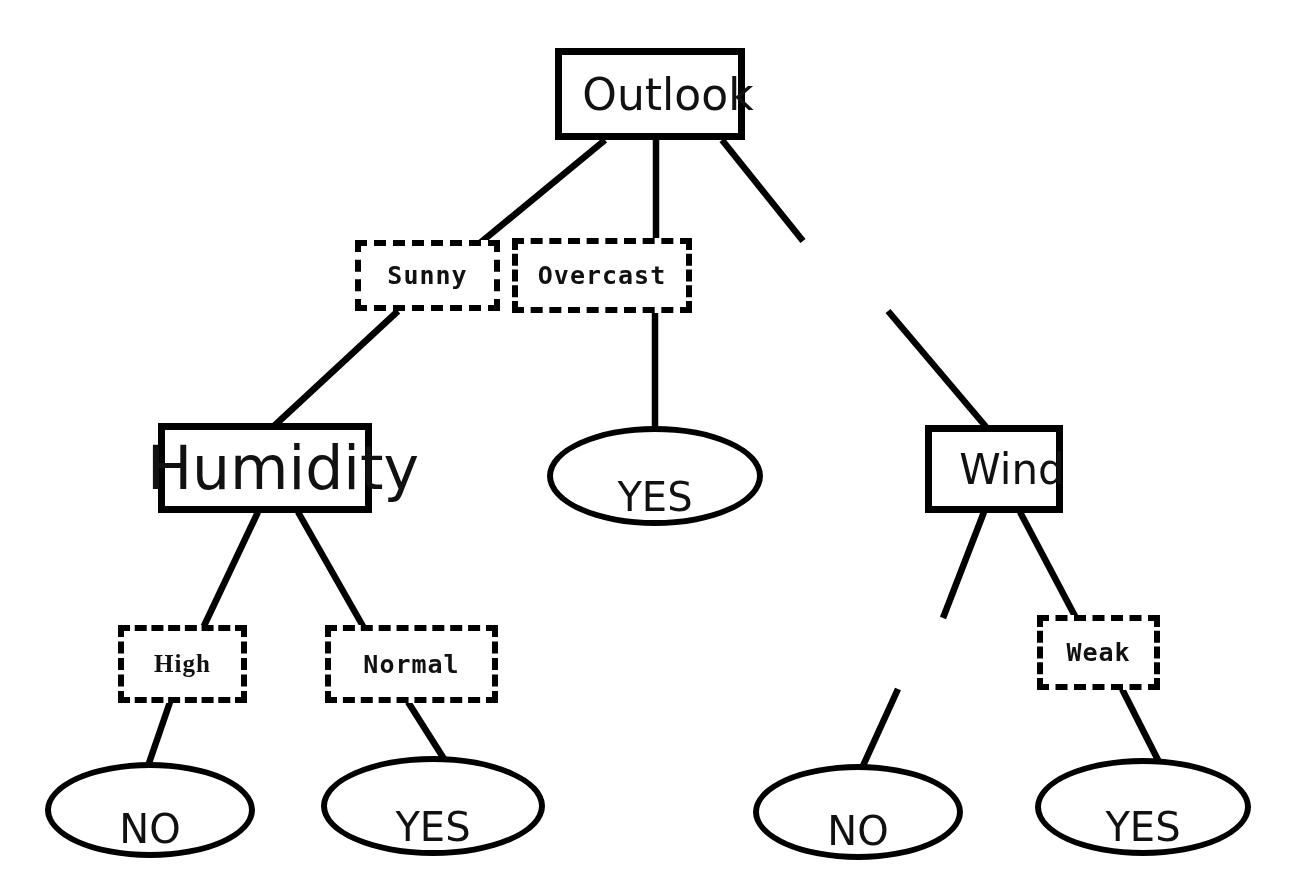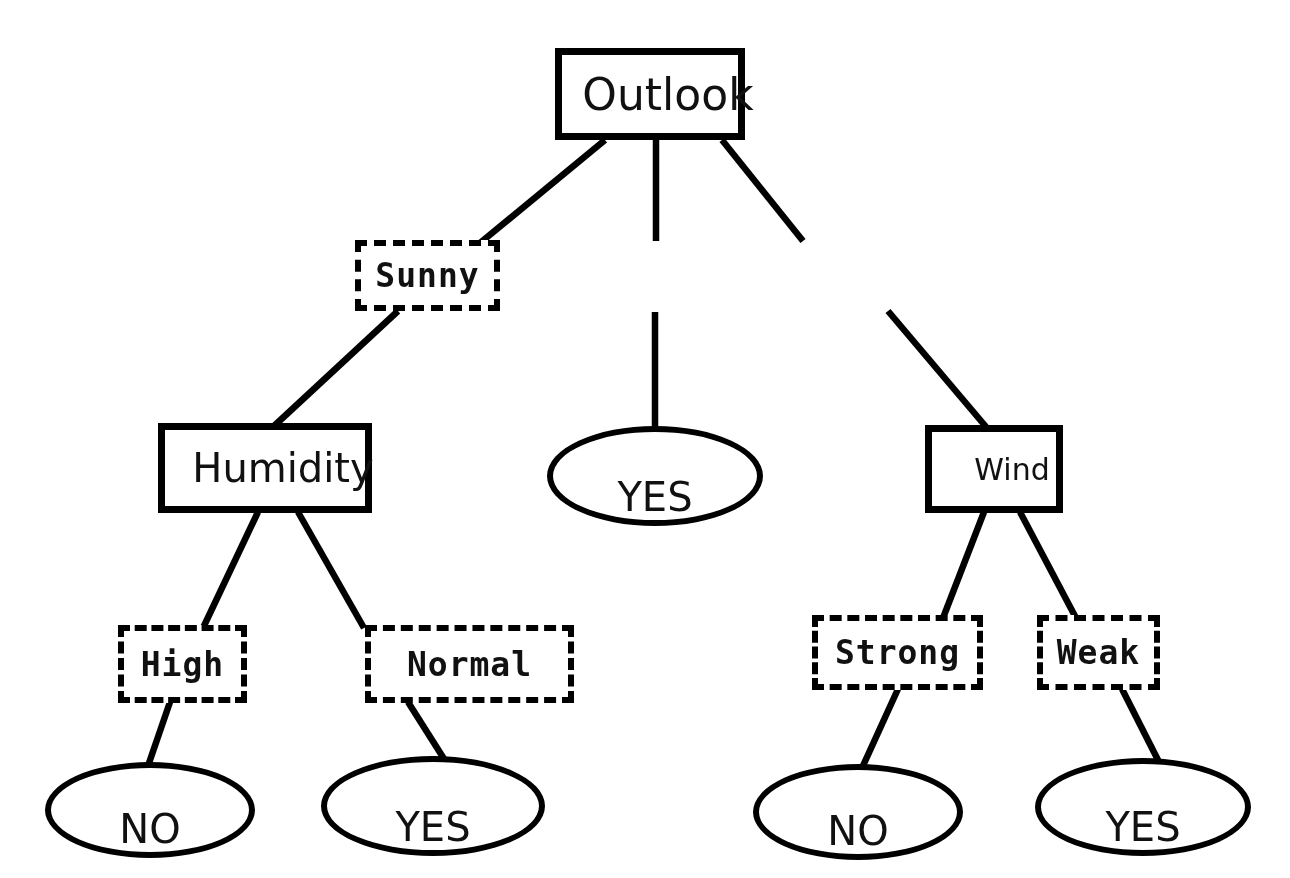--- a/index.html
+++ b/index.html
@@ -39,35 +39,35 @@
   .dashed-rect {
     border: 6px dashed #000000;
     font-family: "DejaVu Sans Mono", "Liberation Mono", monospace;
     font-weight: bold;
   }
   .ellipse {
     border: 6px solid #000000;
     border-radius: 50%;
   }
   .fs-root   { font-size: 44px; }
-  .fs-attr   { font-size: 40px; }
-  .fs-wind   { font-size: 30px; }
+  .fs-attr   { font-size: 60px; }
+  .fs-wind   { font-size: 42px; }
   .fs-leaf   { font-size: 40px; align-items: flex-end; }
-  .fs-branch { font-size: 33px; letter-spacing: 1px; }
+  .fs-branch { font-size: 25px; letter-spacing: 1px; }
 
   
   #n-outlook  { left: 555px; top:  48px; width: 190px; height:  92px; }
   #n-sunny    { left: 355px; top: 240px; width: 145px; height:  71px; }
   #n-overcast { left: 512px; top: 238px; width: 180px; height:  75px; }
   #n-rain     { left: 800px; top: 238px; width: 127px; height:  73px; }
   #n-humidity { left: 158px; top: 423px; width: 214px; height:  90px; }
   #n-yes-overcast { left: 547px; top: 426px; width: 216px; height: 100px; }
   #n-wind     { left: 925px; top: 425px; width: 138px; height:  88px; }
-  #n-high     { left: 118px; top: 625px; width: 129px; height:  78px; }
-  #n-normal   { left: 325px; top: 625px; width: 209px; height:  78px; margin-left: 40px; }
+  #n-high     { left: 118px; top: 625px; width: 129px; height:  78px; font-family: Liberation Serif, serif; }
+  #n-normal   { left: 325px; top: 625px; width: 173px; height:  78px; }
   #n-strong   { left: 812px; top: 615px; width: 171px; height:  75px; }
   #n-weak     { left: 1037px; top: 615px; width: 123px; height:  75px; }
   #n-no-high    { left:  45px; top: 762px; width: 210px; height:  96px; }
   #n-yes-normal { left: 321px; top: 756px; width: 224px; height: 100px; }
   #n-no-strong  { left: 753px; top: 764px; width: 210px; height:  96px; }
   #n-yes-weak   { left: 1035px; top: 758px; width: 216px; height:  98px; }
 </style>
 </head>
 <body>
 
@@ -93,20 +93,23 @@
   </svg>
 
   <div id="n-outlook" class="node solid-rect fs-root">
     <span>Outlook</span>
   </div>
 
   <div id="n-sunny" class="node dashed-rect fs-branch">
     <span>Sunny</span>
   </div>
 
+  <div id="n-overcast" class="node dashed-rect fs-branch">
+    <span>Overcast</span>
+  </div>
 
 
   <div id="n-humidity" class="node solid-rect fs-attr">
     <span>Humidity</span>
   </div>
 
   <div id="n-yes-overcast" class="node ellipse fs-leaf">
     <span>YES</span>
   </div>
 
@@ -115,23 +118,20 @@
   </div>
 
   <div id="n-high" class="node dashed-rect fs-branch">
     <span>High</span>
   </div>
 
   <div id="n-normal" class="node dashed-rect fs-branch">
     <span>Normal</span>
   </div>
 
-  <div id="n-strong" class="node dashed-rect fs-branch">
-    <span>Strong</span>
-  </div>
 
   <div id="n-weak" class="node dashed-rect fs-branch">
     <span>Weak</span>
   </div>
 
   <div id="n-no-high" class="node ellipse fs-leaf">
     <span>NO</span>
   </div>
 
   <div id="n-yes-normal" class="node ellipse fs-leaf">

